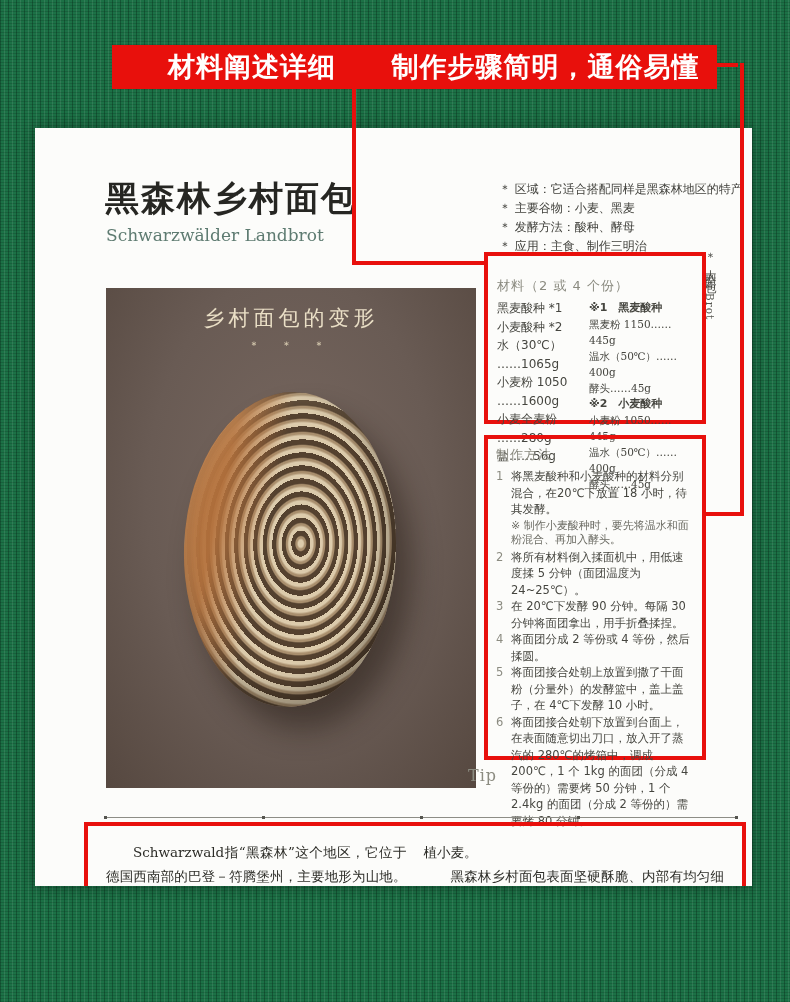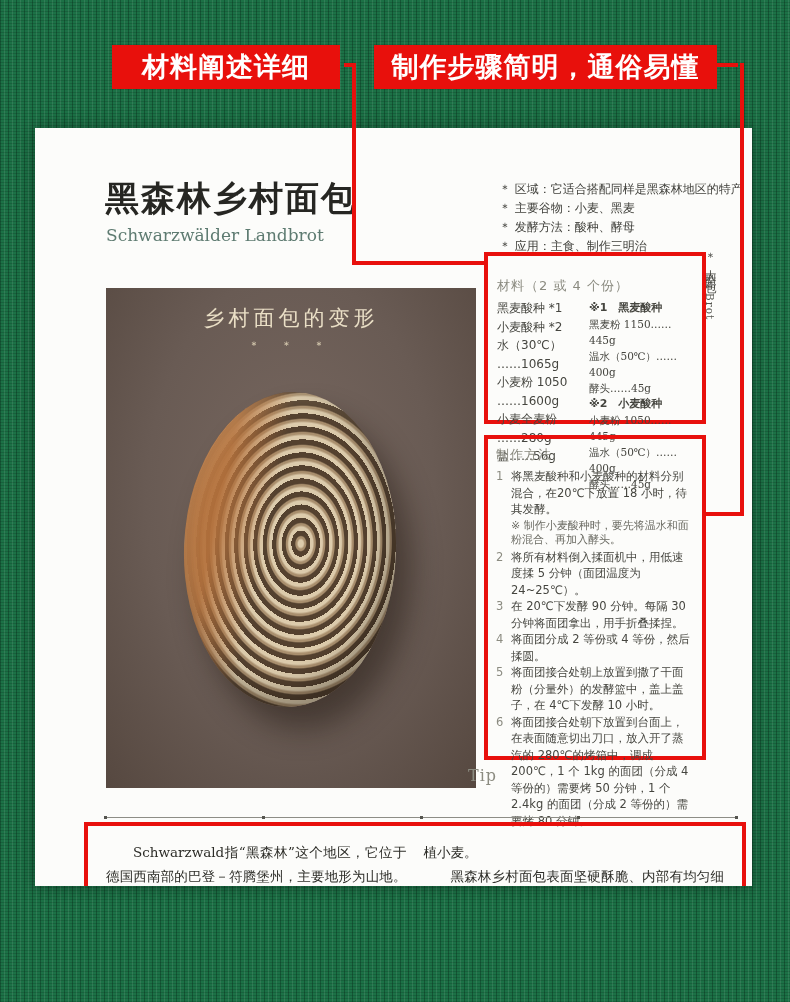--- a/index.html
+++ b/index.html
@@ -9,21 +9,21 @@
     background-color:#1c7146;
     background-image:
       repeating-linear-gradient(90deg, rgba(8,40,24,0.38) 0 1px, transparent 1px 4px, rgba(255,255,255,0.09) 4px 5px, transparent 5px 8px),
       repeating-linear-gradient(0deg, rgba(10,50,30,0.25) 0 1px, transparent 1px 3px);
   }
   .banner{
     position:absolute;top:45px;height:44px;background:#e8100c;
     color:#ffffff;font-weight:bold;font-size:27px;letter-spacing:1px;
     display:flex;align-items:center;justify-content:center;z-index:6;
   }
-  .banner-left{left:112px;width:228px;}
+  .banner-left{left:112px;width:280px;}
   .banner-right{left:374px;width:343px;}
   .stub{position:absolute;background:#e8100c;z-index:5;}
   .stub-left{left:344px;top:63px;width:10px;height:4px;}
   .stub-right{left:714px;top:63px;width:24px;height:4px;}
   .conn{position:absolute;z-index:5;}
   .conn-left{left:352px;top:63px;width:132px;height:198px;
     border-left:4px solid #e8100c;border-bottom:4px solid #e8100c;}
   .conn-right{left:702px;top:63px;width:38px;height:449px;
     border-right:4px solid #e8100c;border-bottom:4px solid #e8100c;}
   .page{

